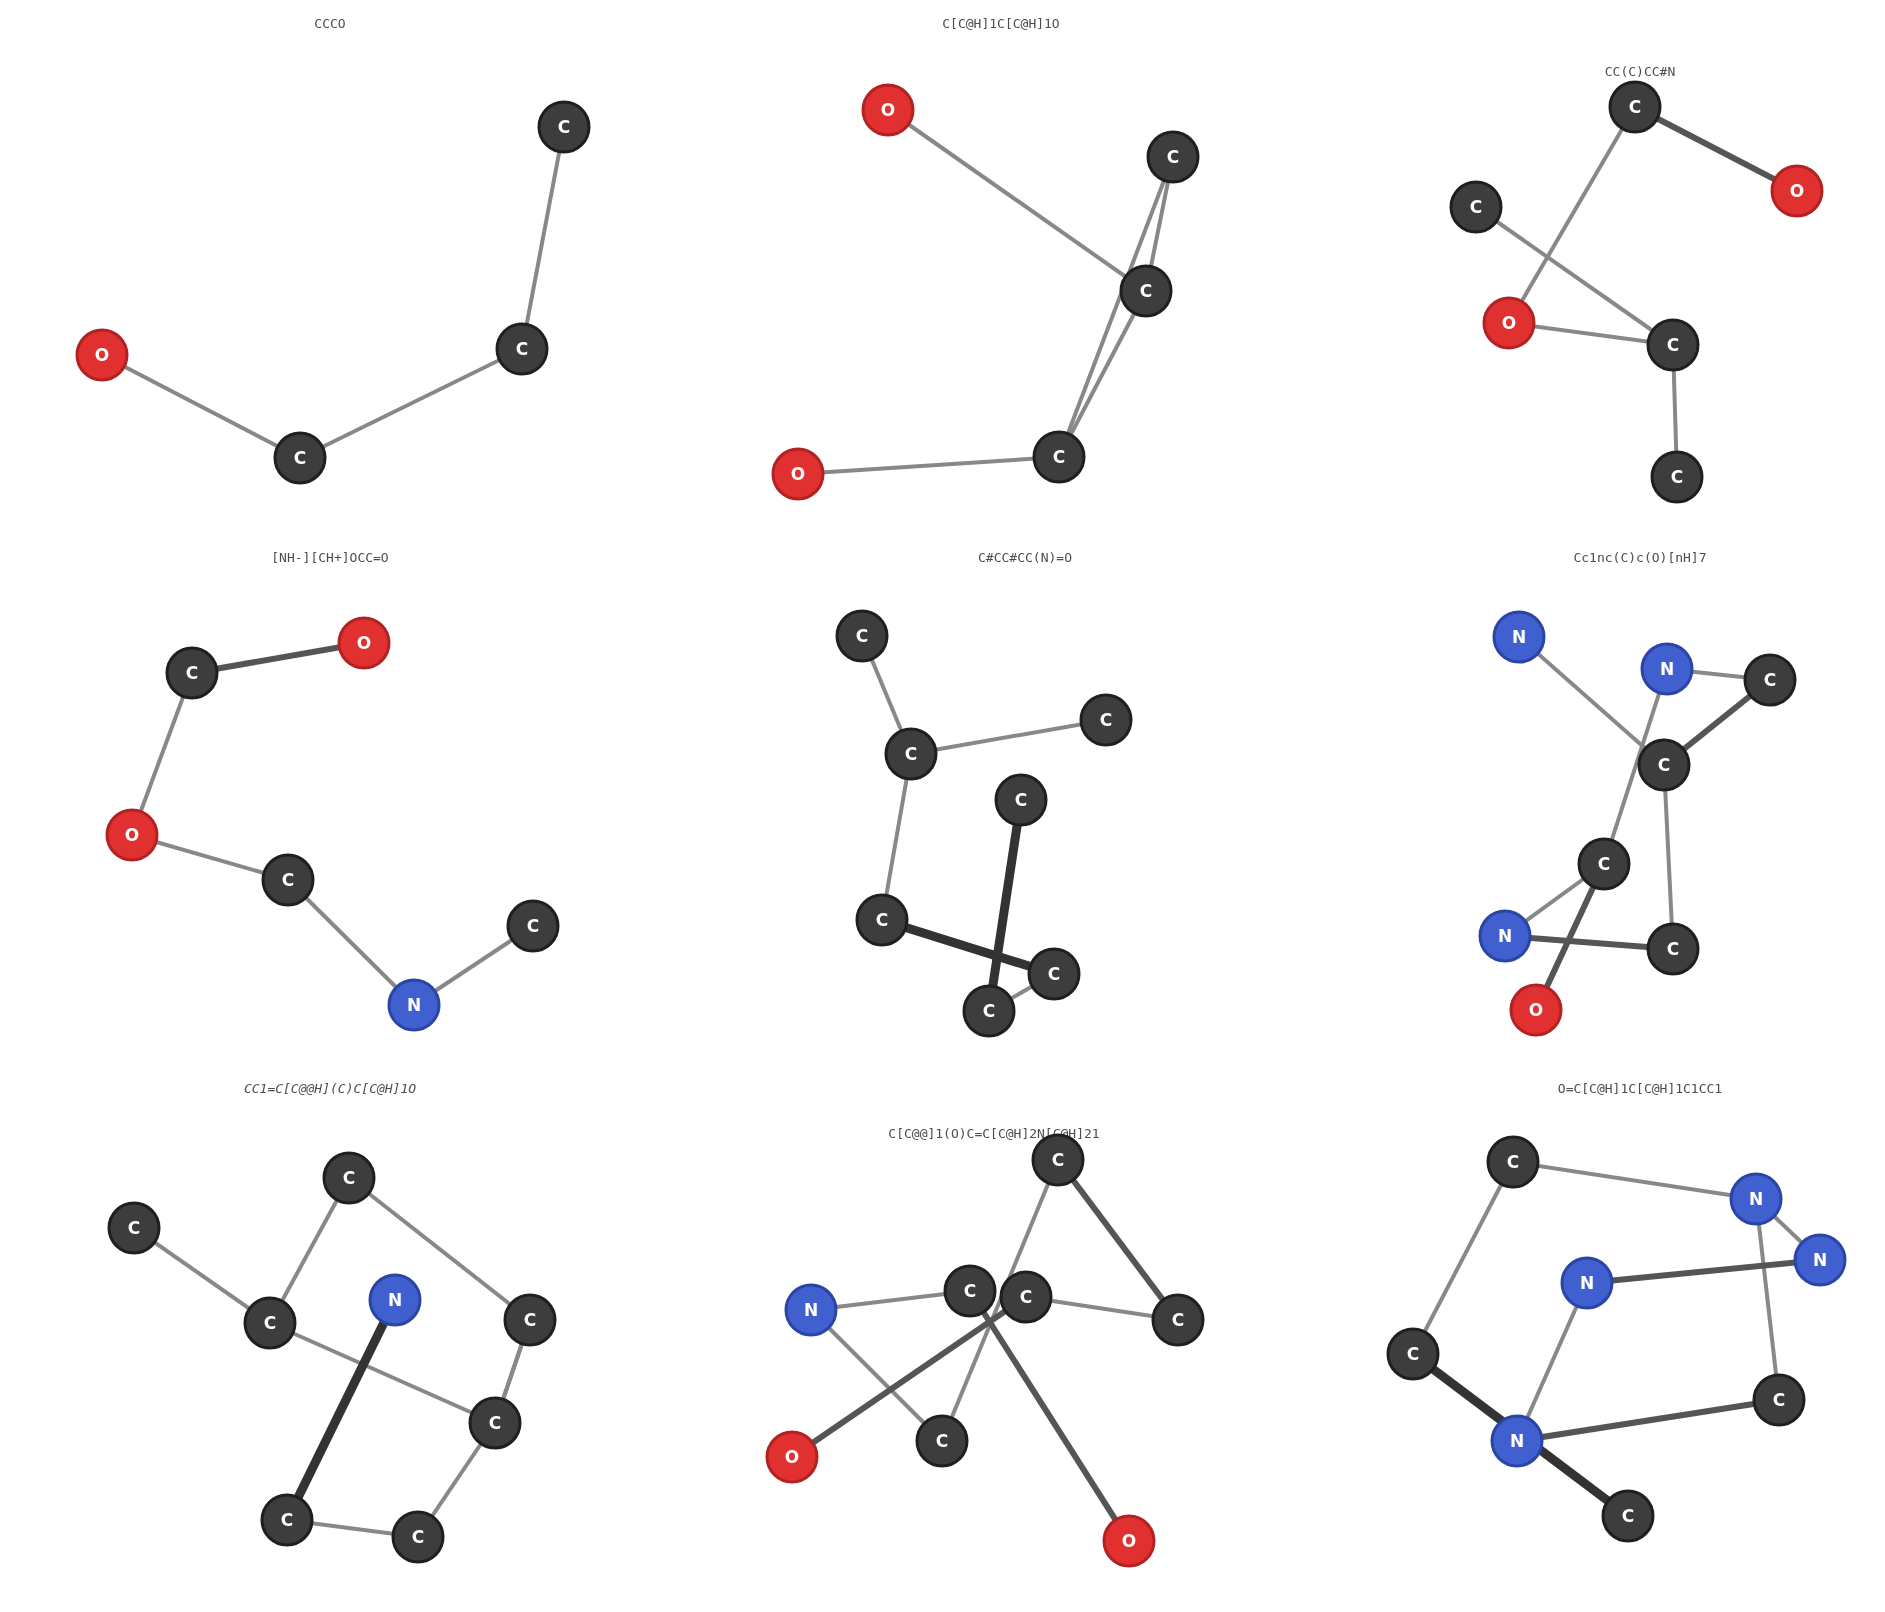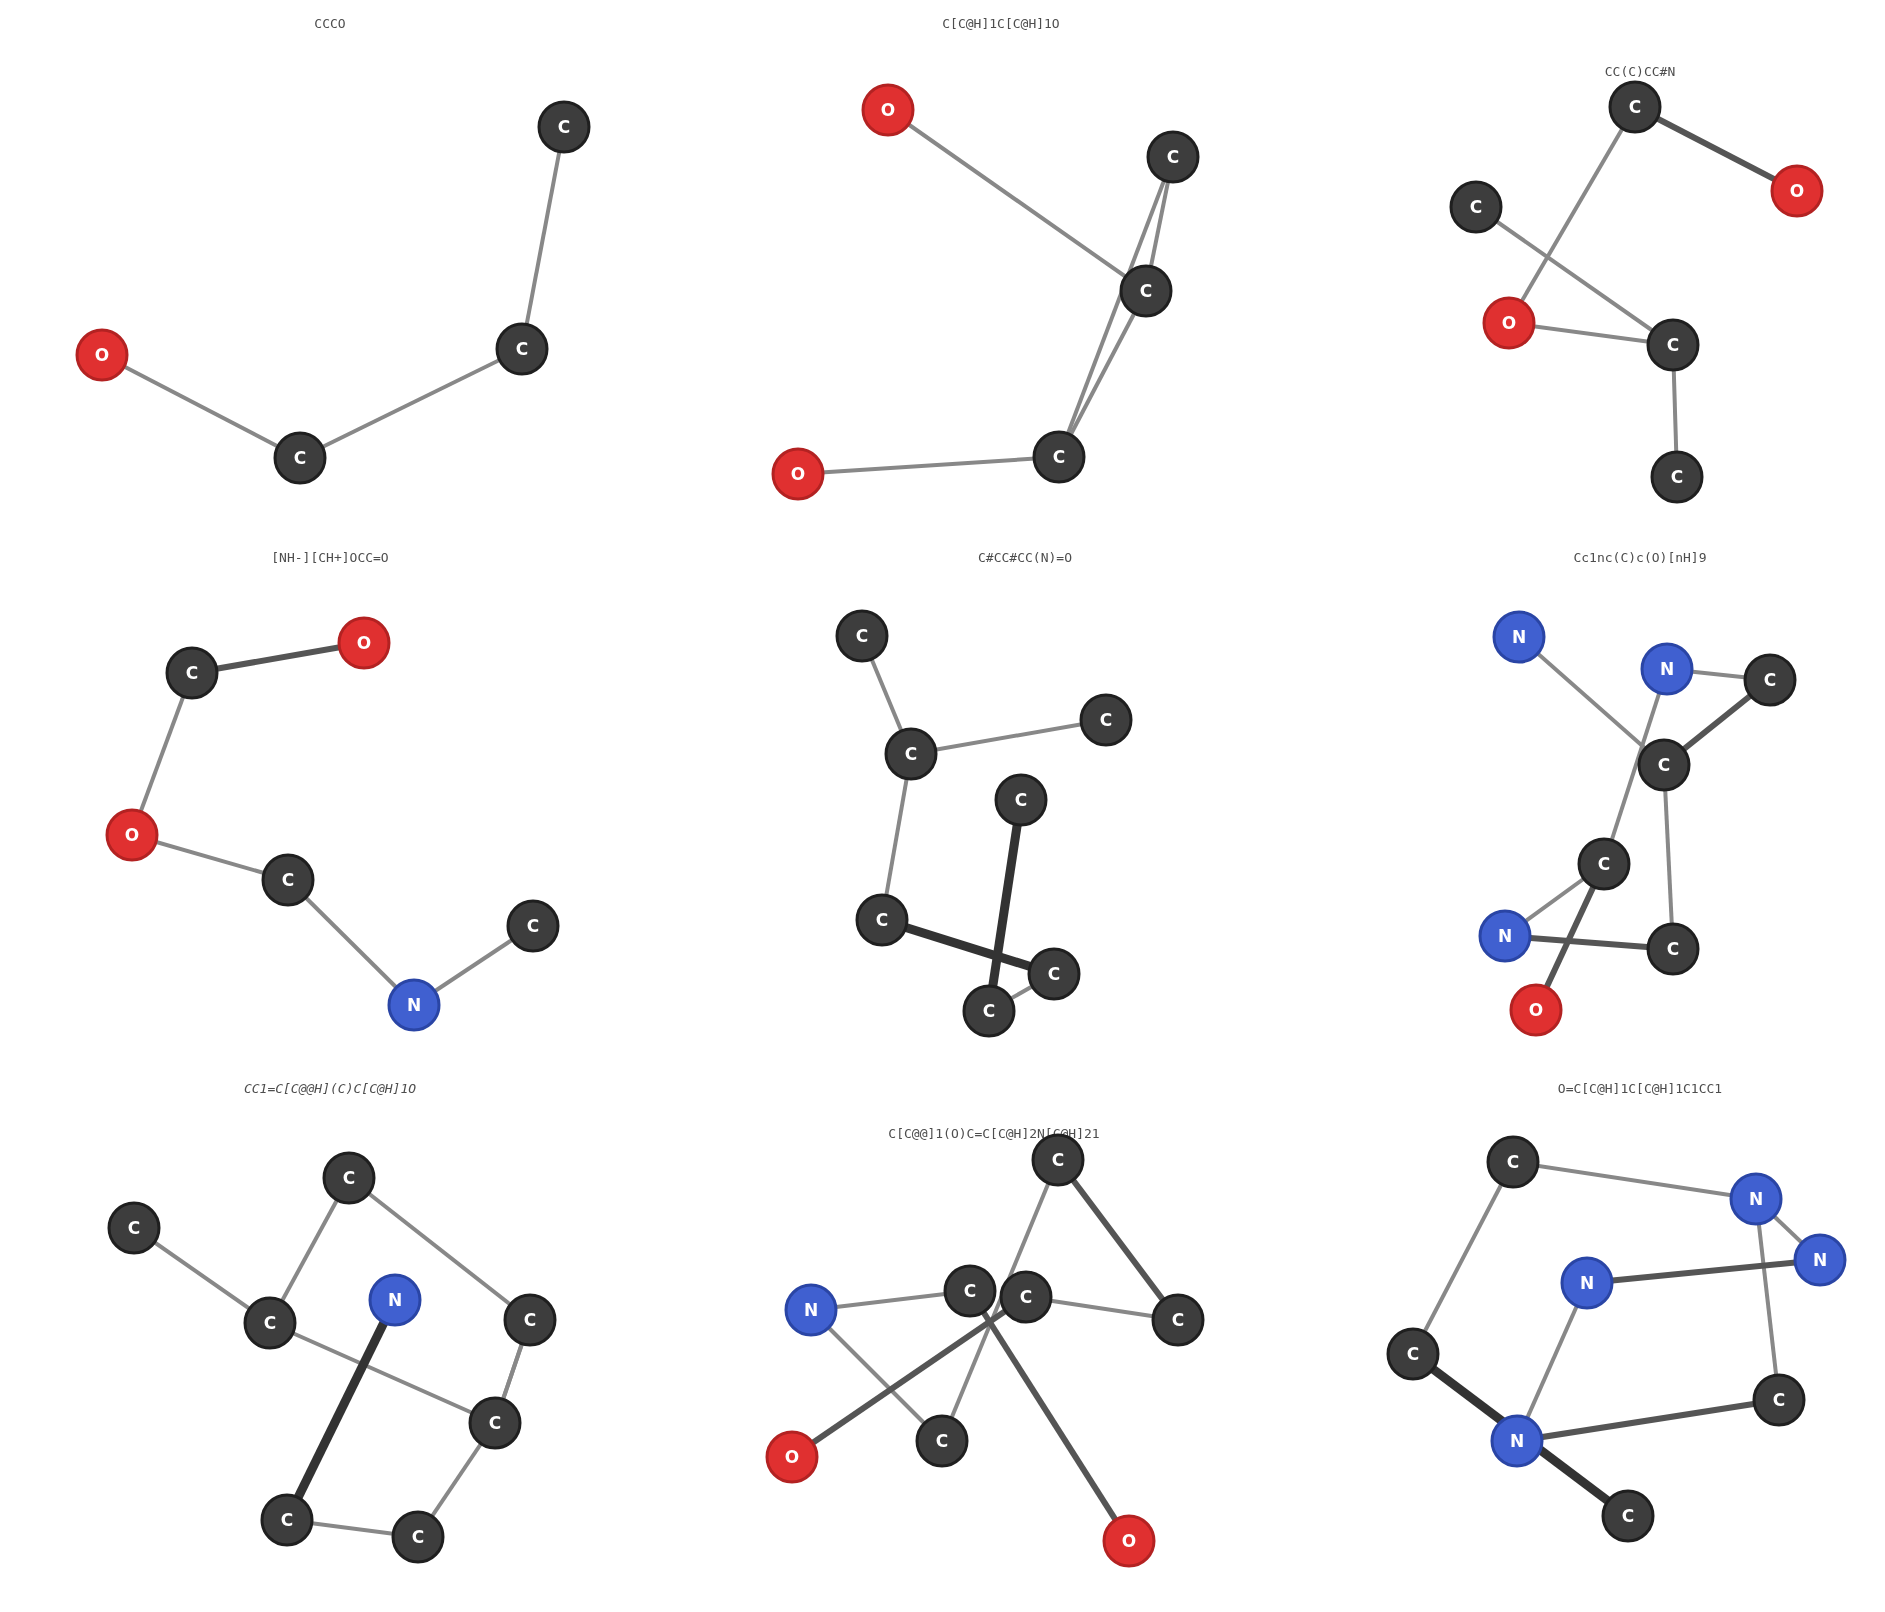--- a/index.html
+++ b/index.html
@@ -17,21 +17,21 @@
 </style>
 </head>
 <body>
 
 <div id="canvas">
   <div class="panel-title" style="left: 330px; top: 16px;">CCCO</div>
   <div class="panel-title" style="left: 985px; top: 16px; margin-left: 16px;">C[C@H]1C[C@H]1O</div>
   <div class="panel-title" style="left: 1640px; top: 16px; margin-top: 48px;">CC(C)CC#N</div>
   <div class="panel-title" style="left: 330px; top: 550px;">[NH-][CH+]OCC=O</div>
   <div class="panel-title" style="left: 985px; top: 550px; margin-left: 40px;">C#CC#CC(N)=O</div>
-  <div class="panel-title" style="left: 1640px; top: 550px;">Cc1nc(C)c(O)[nH]9</div>
+  <div class="panel-title" style="left: 1640px; top: 550px;">Cc1nc(C)c(O)[nH]7</div>
   <div class="panel-title" style="left: 330px; top: 1081px; font-style: italic;">CC1=C[C@@H](C)C[C@H]1O</div>
   <div class="panel-title" style="left: 985px; top: 1126px; margin-left: 9px;">C[C@@]1(O)C=C[C@H]2N[C@H]21</div>
   <div class="panel-title" style="left: 1640px; top: 1081px;">O=C[C@H]1C[C@H]1C1CC1</div>
   <svg id="graph-svg" width="1885" height="1612" viewBox="0 0 1885 1612" style="position:absolute;left:0;top:0;">
       <g>
         <line x1="564" y1="127" x2="522" y2="349" stroke="#888888" stroke-width="4"></line>
         <line x1="522" y1="349" x2="300" y2="458" stroke="#888888" stroke-width="4"></line>
         <line x1="300" y1="458" x2="102" y2="355" stroke="#888888" stroke-width="4"></line>
         <circle cx="564" cy="127" r="25" fill="#3d3d3d" stroke="#1f1f1f" stroke-width="3"></circle>
         <text x="564" y="133" text-anchor="middle" font-size="17" fill="#ffffff">C</text>

